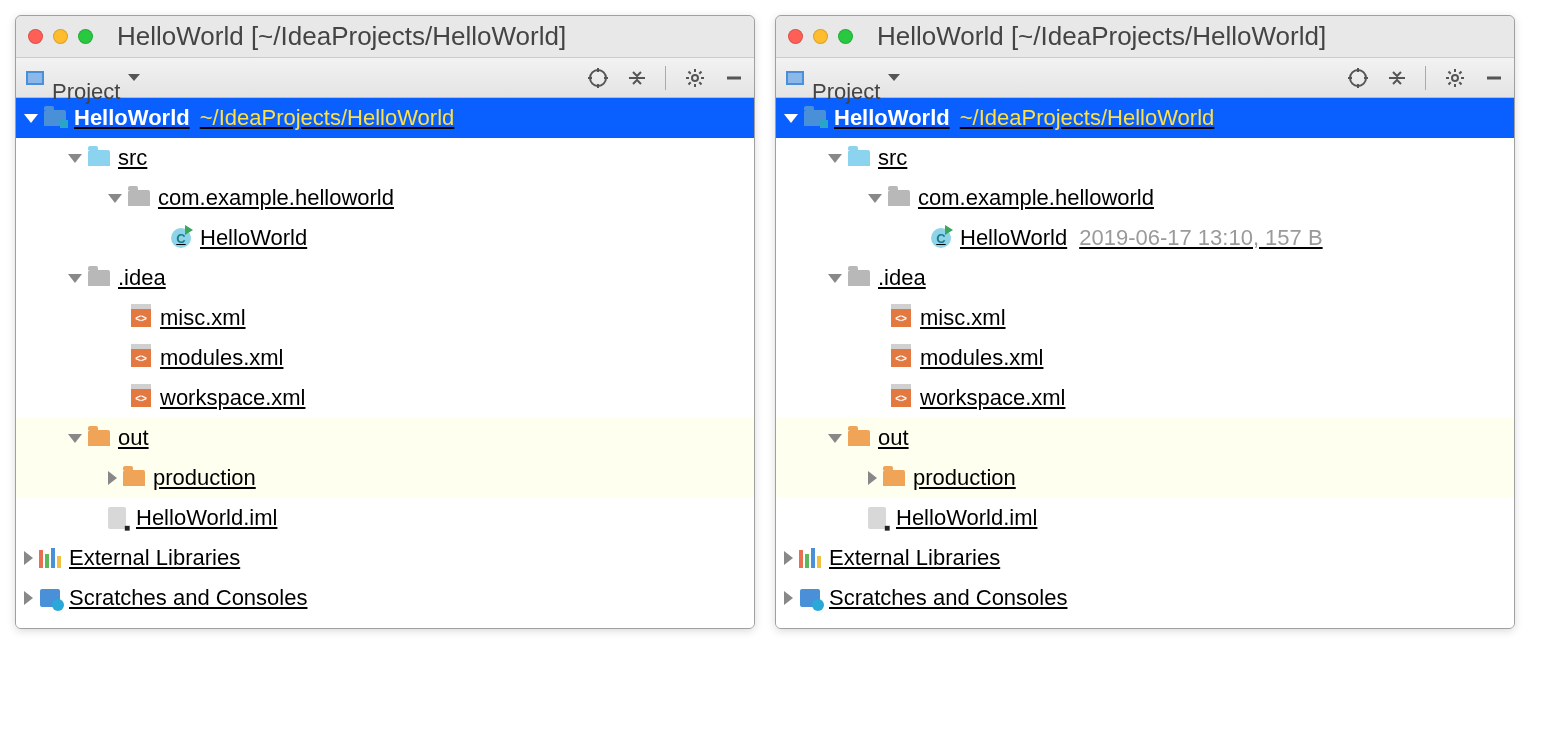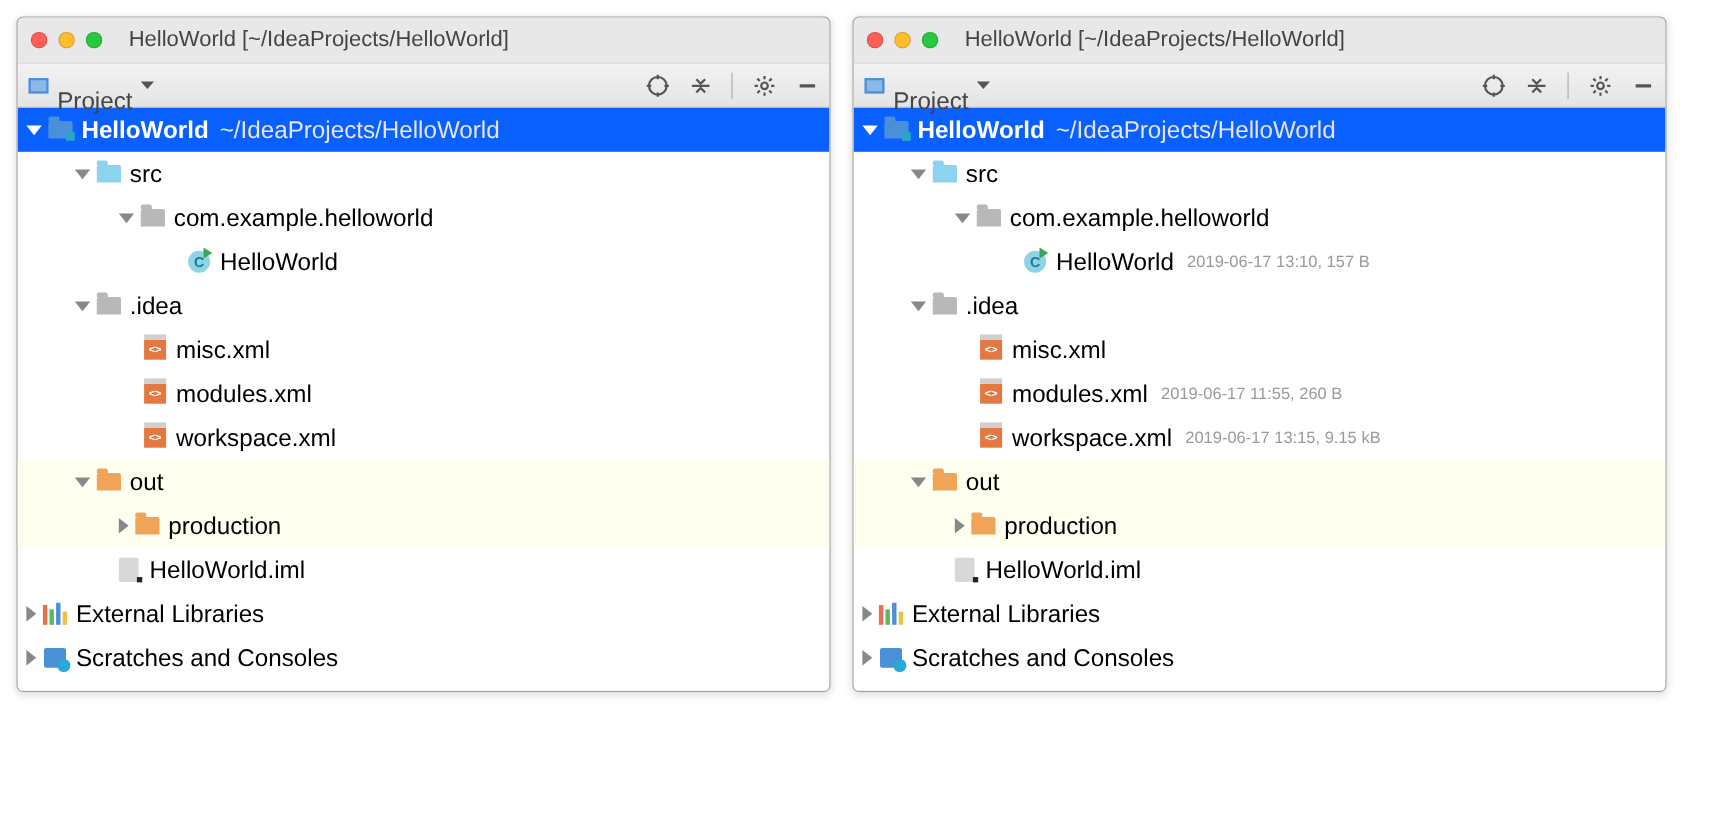--- a/index.html
+++ b/index.html
@@ -47,21 +47,21 @@
     margin-right: 24px;
   }
   .dot {
     width: 15px; height: 15px; border-radius: 50%;
     border: 1px solid rgba(0,0,0,0.15);
   }
   .dot.red { background: #ff5f57; }
   .dot.yellow { background: #ffbd2e; }
   .dot.green { background: #28c940; }
   .win-title {
-    font-size: 20px;
+    font-size: 26px;
     color: #444;
   }
   .toolbar {
     height: 40px;
     background: linear-gradient(#f2f2f2,#e4e4e4);
     border-bottom: 1px solid #bbb;
     display: flex;
     align-items: center;
     padding: 0 10px;
   }
@@ -83,20 +83,21 @@
     display: flex;
     align-items: center;
     gap: 18px;
   }
   .tool-icon { color: #555; display:flex; align-items:center; justify-content:center; }
   .divider-v { width:1px; height:24px; background:#aaa; }
   .tree {
     background: #fff;
     min-height: 530px;
     padding-bottom: 10px;
+    text-decoration: underline;
   }
   .row {
     display: flex;
     align-items: center;
     height: 40px;
     font-size: 22px;
     padding-right: 8px;
     white-space: nowrap;
   }
   .row.sel {
@@ -161,22 +162,22 @@
   .lib-icn span:nth-child(3){height:20px;background:#4a90d9;}
   .lib-icn span:nth-child(4){height:12px;background:#f0c040;}
   .scratch-icn {
     width:20px;height:18px;background:#4a90d9;border-radius:2px;position:relative;
   }
   .scratch-icn::after {
     content:""; position:absolute; bottom:-4px; right:-4px; width:12px; height:12px; border-radius:50%; background:#2aa8d8;
   }
   .bold { font-weight:700; }
   .sub { color:#aaa; margin-left:10px; font-size:22px; }
-  .row.sel .sub { color:#e5e5e5; }
-  .desc { color:#9a9a9a; margin-left:12px; font-size:15px; }
+  .row.sel .sub { color:#fde047; }
+  .desc { color:#9a9a9a; margin-left:12px; font-size:22px; }
 </style>
 </head>
 <body>
 
 <div class="panels" id="root">
     <div class="col">
       <div class="window">
         <div class="titlebar">
           <div class="traffic">
             <div class="dot red"></div>
@@ -448,30 +449,28 @@
             </span>
             <span>misc.xml</span>
           </div>
           <div class="row">
             <span class="indent" style="width: 94px;"></span>
             <span class="arrow-gap"></span>
             <span class="icn">
               <span class="xml-icn"></span>
             </span>
             <span>modules.xml</span>
-            <span class="desc">2019-06-17 11:55, 260 B</span>
           </div>
           <div class="row">
             <span class="indent" style="width: 94px;"></span>
             <span class="arrow-gap"></span>
             <span class="icn">
               <span class="xml-icn"></span>
             </span>
             <span>workspace.xml</span>
-            <span class="desc">2019-06-17 13:15, 9.15 kB</span>
           </div>
           <div class="row hl">
             <span class="indent" style="width: 52px;"></span>
             <span class="arrow down"></span>
             <span class="icn">
               <span class="folder orange" style="width: 22px; height: 16px;"></span>
             </span>
             <span>out</span>
           </div>
           <div class="row hl">

